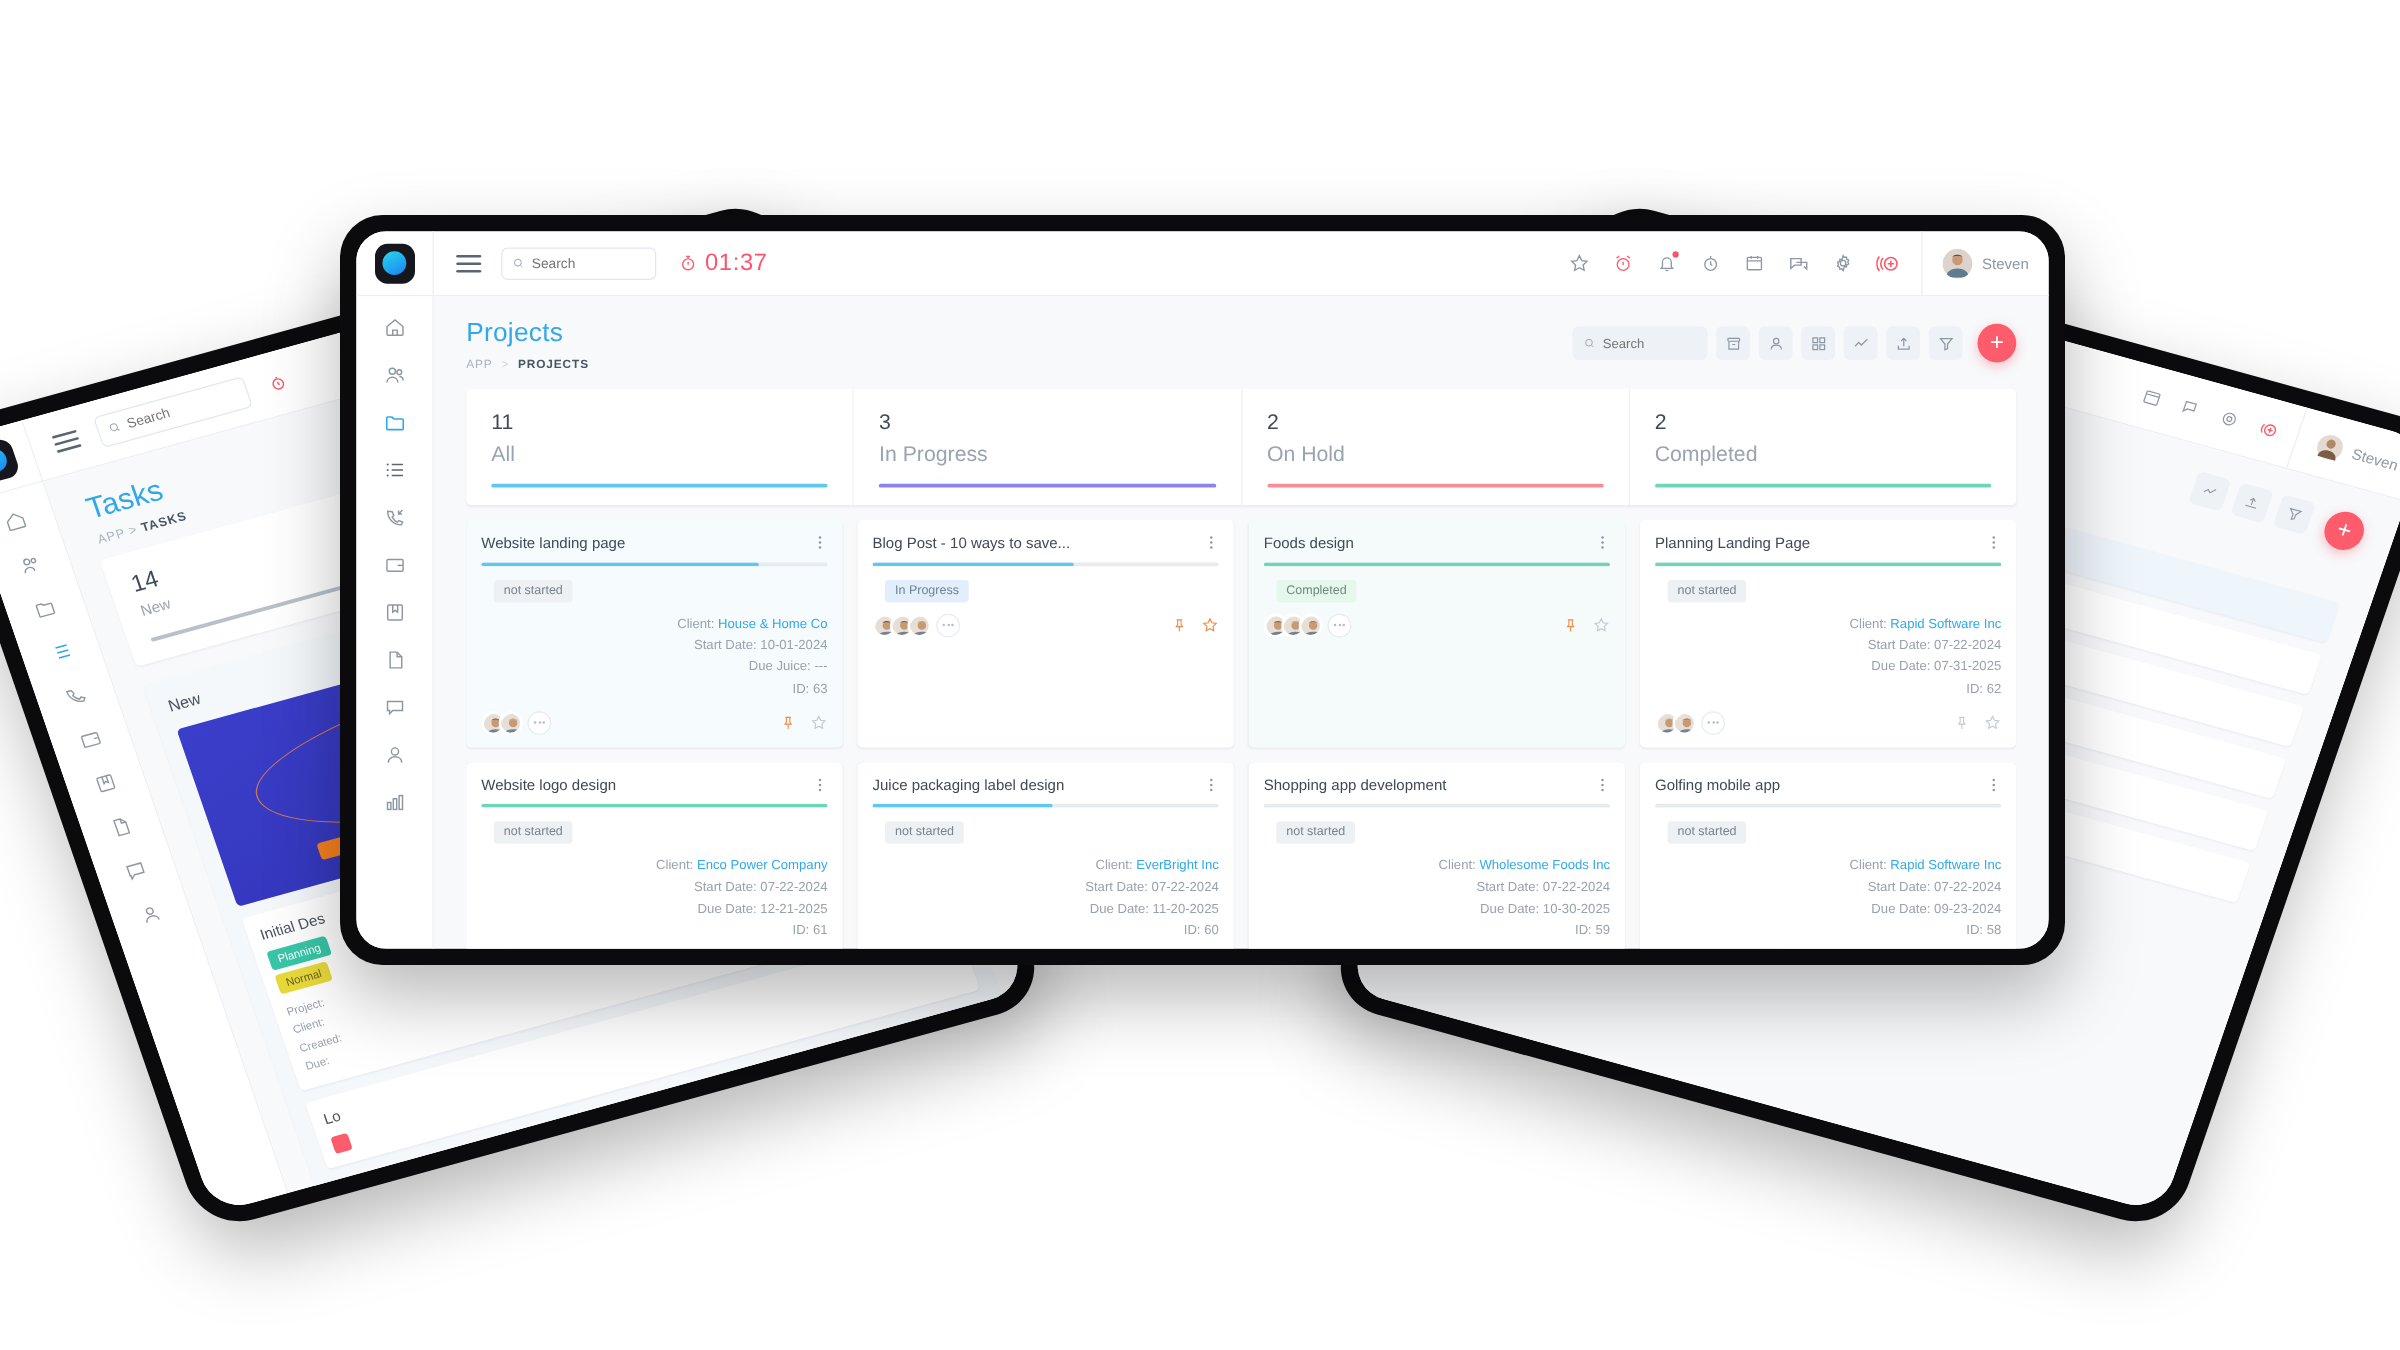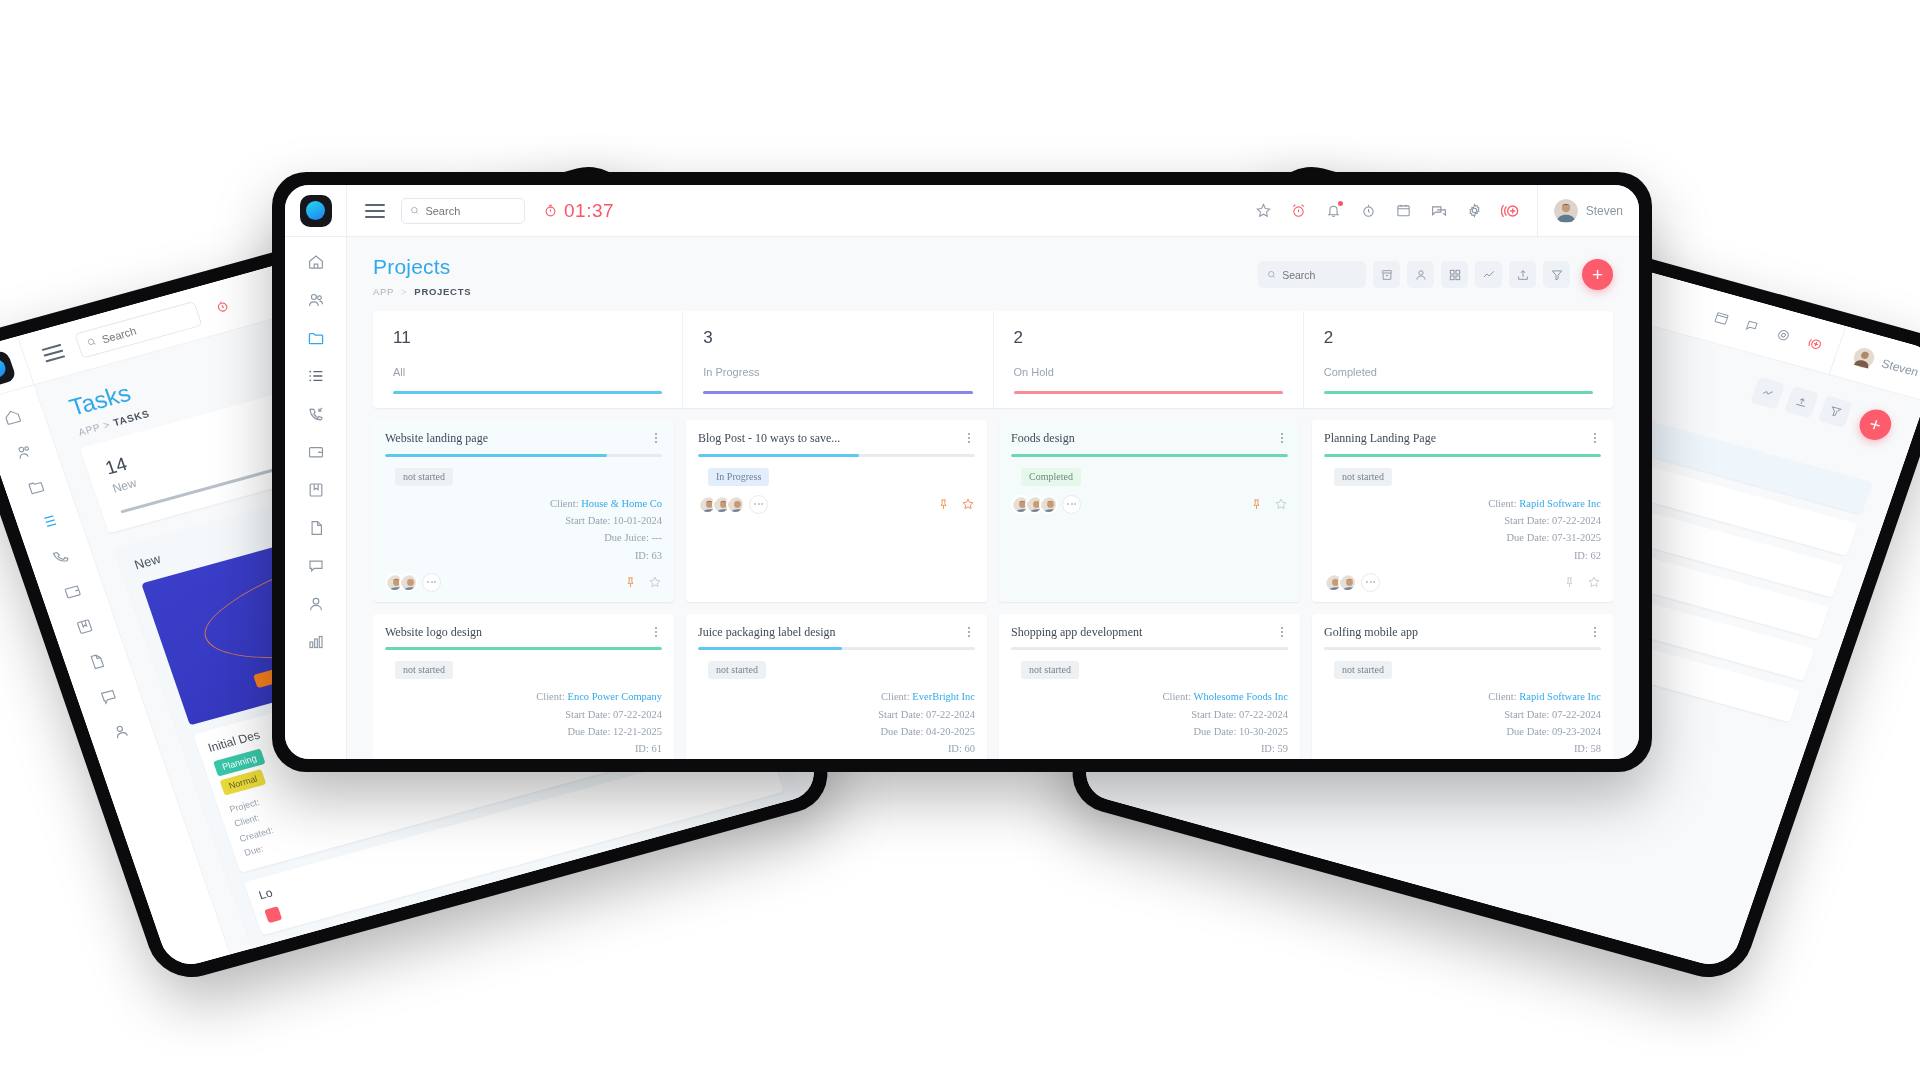--- a/index.html
+++ b/index.html
@@ -138,28 +138,28 @@
   }
 
   
   .stats {
     margin: 4px 26px 0 26px; background: #fff; border-radius: 4px;
     display: flex; box-shadow: 0 1px 2px rgba(22,35,60,.06);
   }
   .stat { flex: 1; padding: 16px 20px 14px 20px; border-right: 1px solid #eef1f5; }
   .stat:last-child { border-right: none; }
   .stat .num { font-size: 17px; color: #3e4a59; line-height: 1.25; }
-  .stat .lbl { font-size: 11px; color: #9aa4b1; margin-top: 18px; }
+  .stat .lbl { font-size: 17px; color: #9aa4b1; margin-top: 6px; }
   .stat .bar { height: 3px; border-radius: 3px; margin-top: 13px; }
 
   
   .cards {
     margin: 12px 26px 0 26px;
     display: grid; grid-template-columns: repeat(4, 1fr); gap: 12px;
-    overflow: hidden; padding-bottom: 4px; font-family: Liberation Serif, serif;
+    overflow: hidden; padding-bottom: 4px;
   }
   .pcard {
     background: #fff; border-radius: 4px; padding: 11px 12px 10px 12px;
     box-shadow: 0 1px 2px rgba(22,35,60,.07);
   }
   .pcard.tint-teal { background: #f4fbfa; }
   .pcard.tint-blue { background: #f6fbfe; }
   .pc-top { display: flex; align-items: flex-start; }
   .pc-title { font-size: 12px; color: #3f4a58; line-height: 1.2; flex: 1; padding-right: 6px; }
   .kebab { width: 12px; display: flex; flex-direction: column; align-items: center; gap: 2px; cursor: pointer; padding-top: 2px; }
@@ -850,21 +850,21 @@
                     <div class="kebab">
                       <i></i>
                       <i></i>
                       <i></i>
                     </div>
                   </div><div class="pc-progress">
                     <i style="width:52%;background:#5ec8ef"></i>
                   </div><span class="badge b-gray">not started</span><div class="pc-meta">
                     <div><span>Client:</span> <a href="#">EverBright Inc</a></div>
                     <div>Start Date: 07-22-2024</div>
-                    <div>Due Date: 04-20-2025</div>
+                    <div>Due Date: 11-20-2025</div>
                     <div>ID: 60</div>
                   </div><div class="pc-foot">
                     <div class="avatars">
                       <span class="av"><svg viewBox="0 0 24 24" width="19" height="19">
                           <circle cx="12" cy="12" r="12" fill="#e7ded6"></circle>
                           <circle cx="12" cy="9.4" r="4.3" fill="#c79a74"></circle>
                           <path d="M2 23c0-5 4.4-7.4 10-7.4S22 18 22 23z" fill="#6f8398"></path>
                           <path d="M7.6 8c0-3 8.8-3 8.8 0 .3-4.2-9.1-4.6-8.8 0z" fill="#caa98e"></path>
                         </svg></span>
                     </div>

